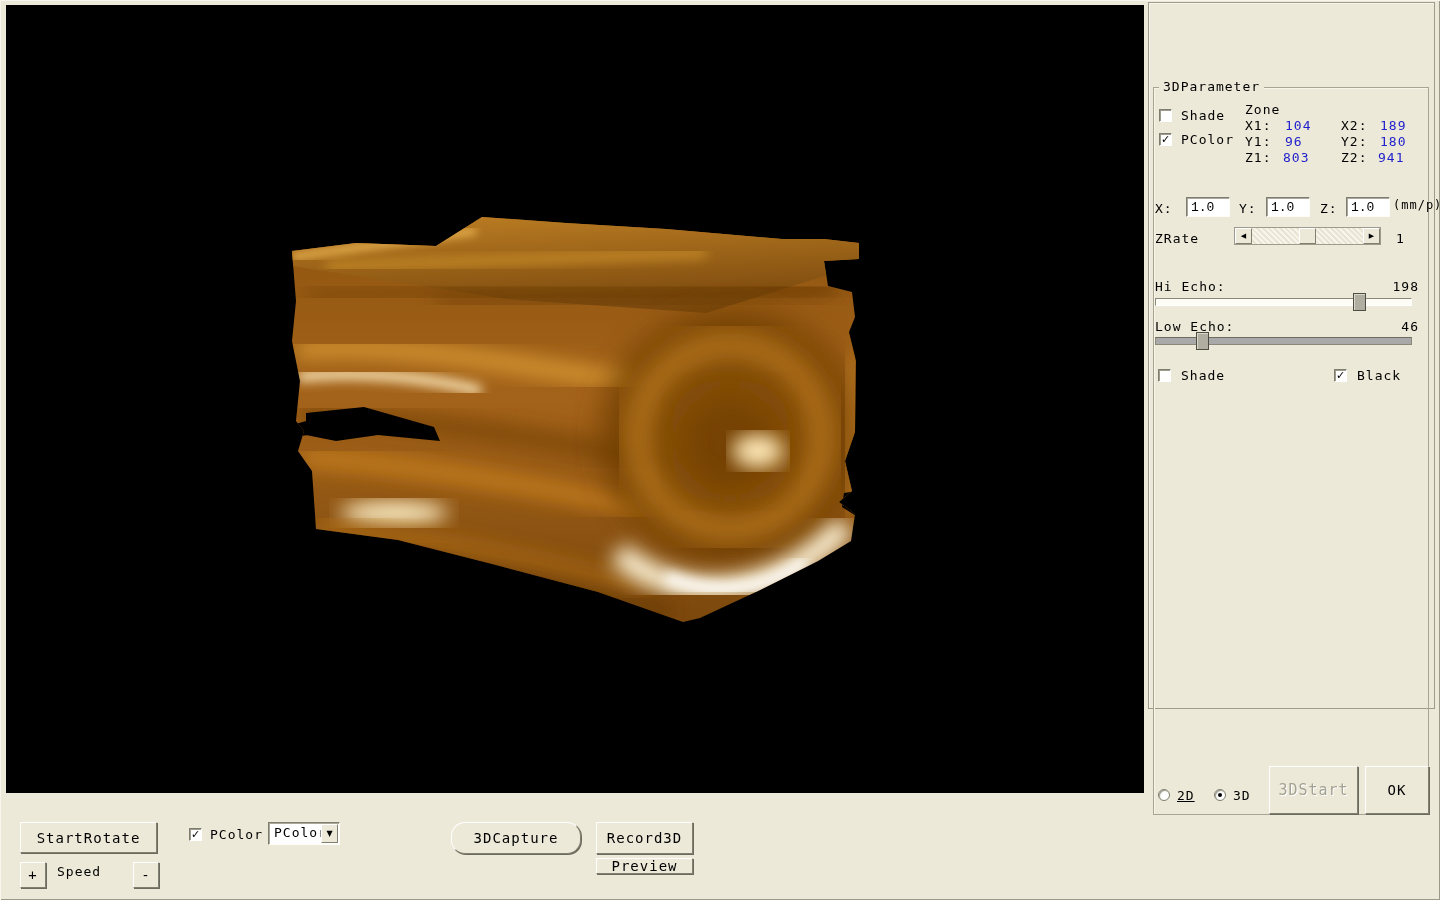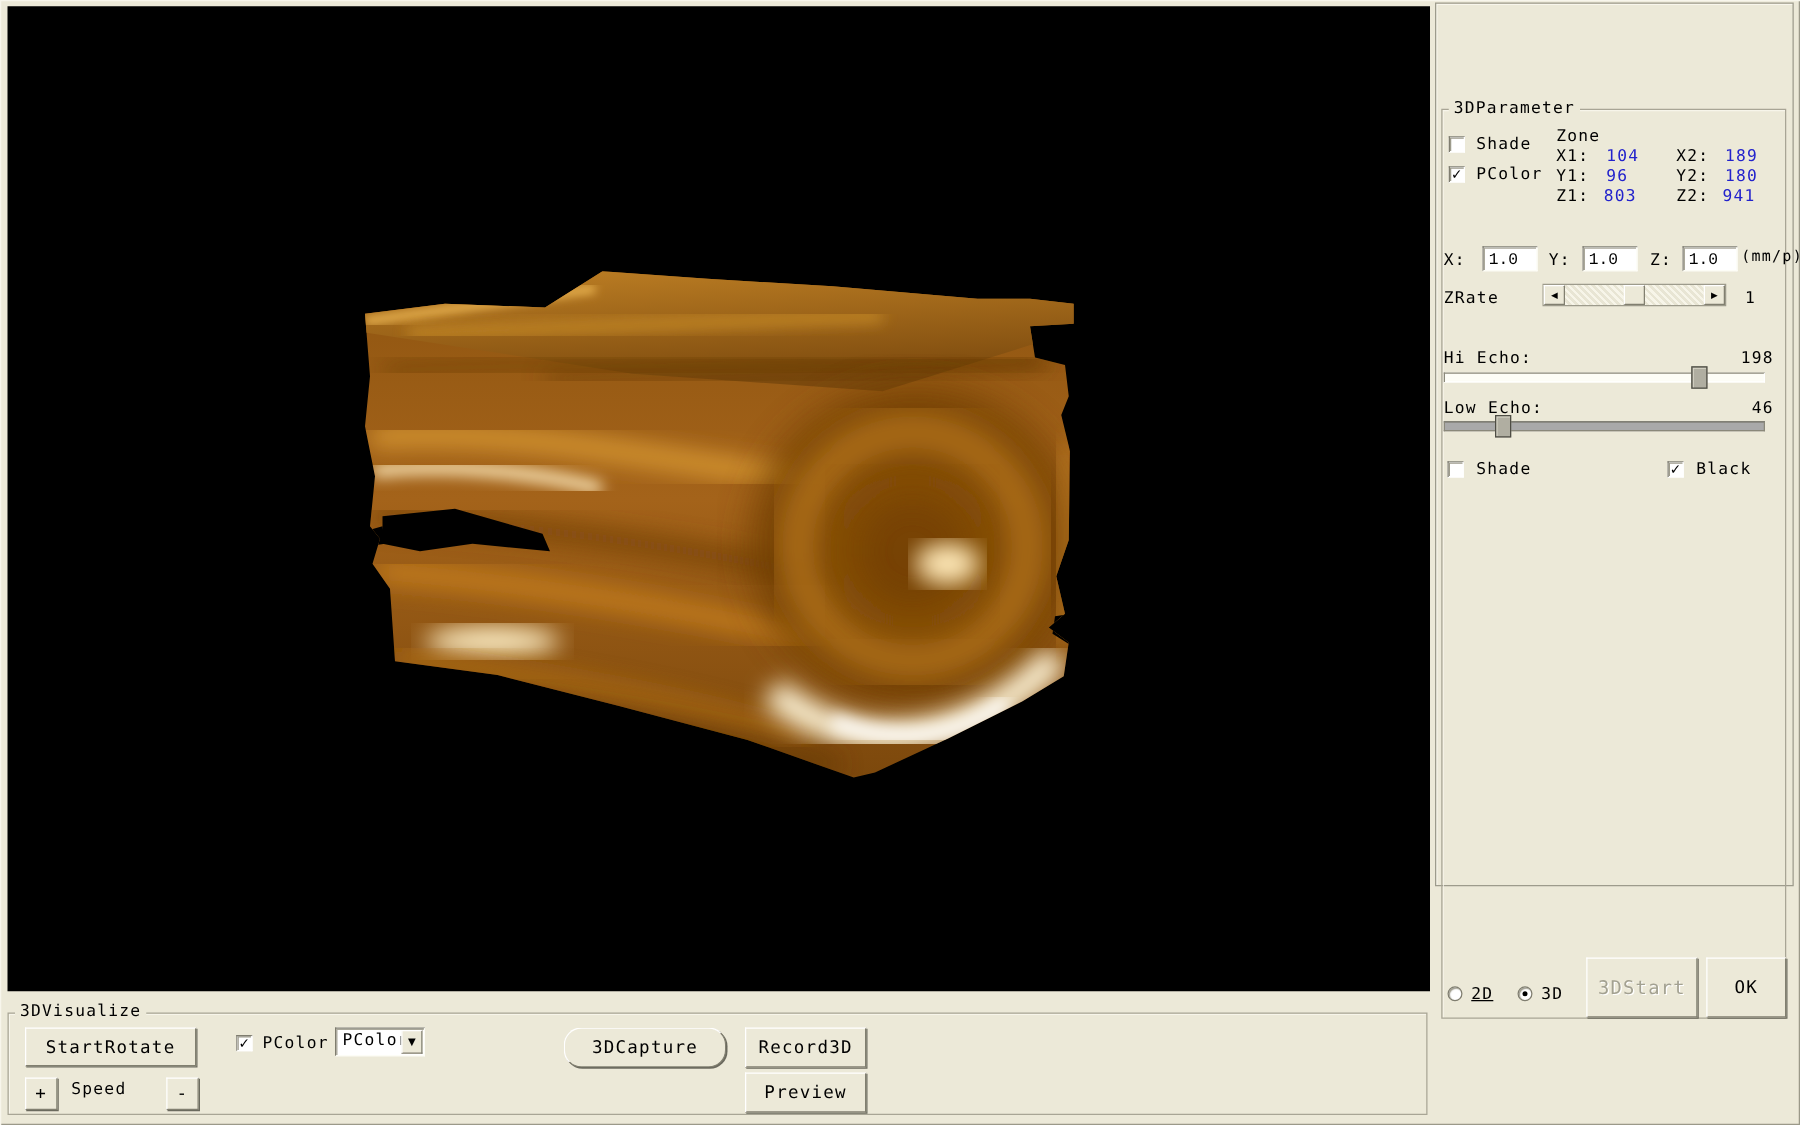--- a/index.html
+++ b/index.html
@@ -204,35 +204,32 @@
     <span class="lbl" style="left:28px; top:785px;text-decoration:underline;">2D</span>
     <span class="radio" style="left:65px; top:786px;">
         <span class="dot"></span>
       </span>
     <span class="lbl" style="left:84px; top:785px;">3D</span>
 
     <div class="btn disabled" style="left:120px; top:763px; width:89px; height:48px; font-size:15px;text-align:center;">3DStart</div>
     <div class="btn" style="left:216px; top:763px; width:64px; height:48px;">OK</div>
   </div>
 
-  <div class="groupbox" style="left:6px; top:810px; width:1136px; height:82px;">
-    <span class="legend">3DVisualize</span>
-  </div>
 
   <div class="btn" style="left:20px; top:822px; width:137px; height:31px;">StartRotate</div>
 
   <span class="cbox" style="left:189px; top:828px;">✓</span>
   <span class="lbl" style="left:210px; top:827px;">PColor</span>
 
   <div class="combo" style="left:268px; top:822px; width:72px; height:23px;">
     <span class="ctext">PColor</span>
     <span class="cbtn">▼</span>
   </div>
 
   <div class="btn" style="left:451px; top:822px; width:130px; height:32px;border-radius:14px;">3DCapture</div>
   <div class="btn" style="left:596px; top:822px; width:97px; height:32px;">Record3D</div>
-  <div class="btn" style="left:596px; top:858px; width:97px; height:32px;">Preview</div>
+  <div class="btn" style="left:596px; top:858px; width:97px; height:16px;">Preview</div>
 
   <div class="btn" style="left:20px; top:862px; width:26px; height:26px;">+</div>
   <span class="lbl" style="left:57px; top:864px;">Speed</span>
   <div class="btn" style="left:133px; top:862px; width:26px; height:26px;">-</div>
 
 </div>
 
 </body></html>

